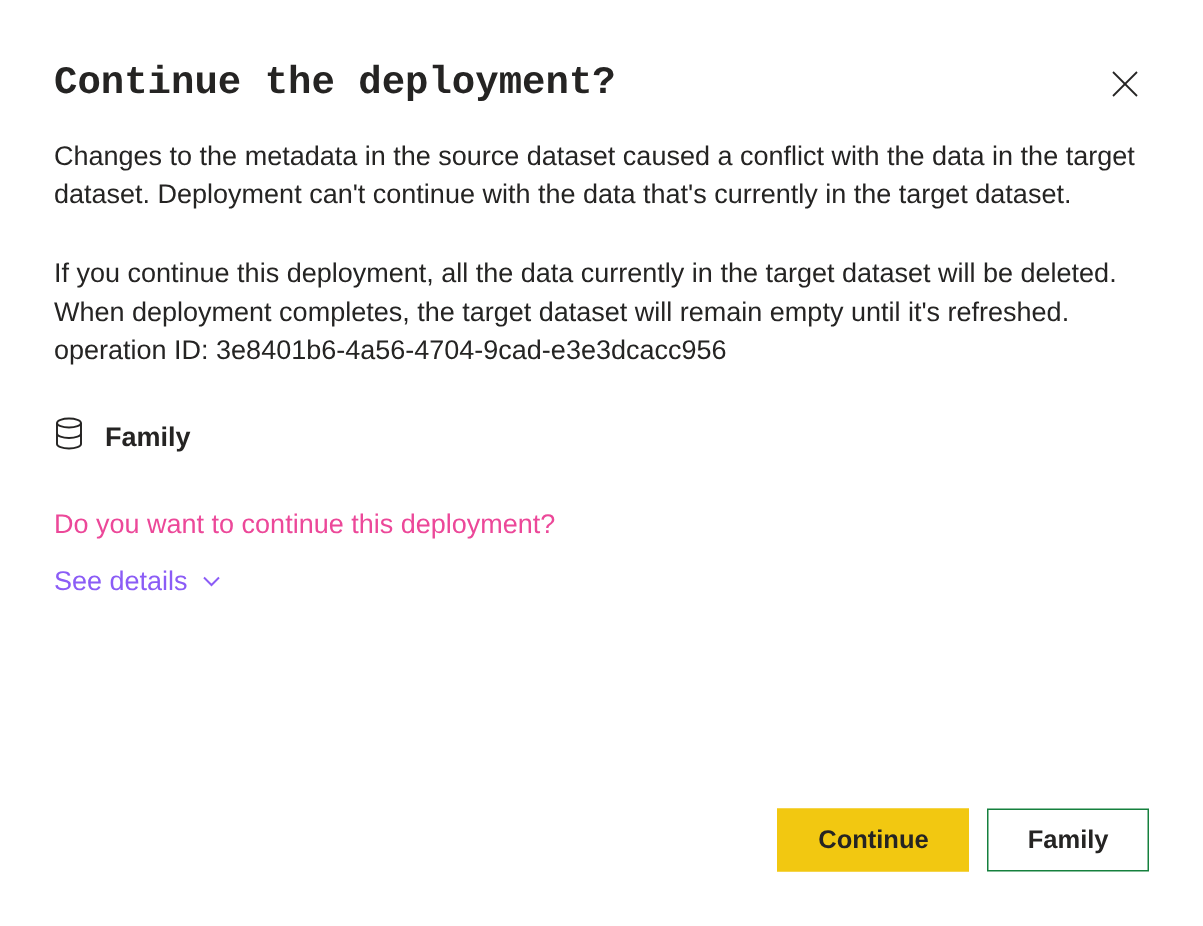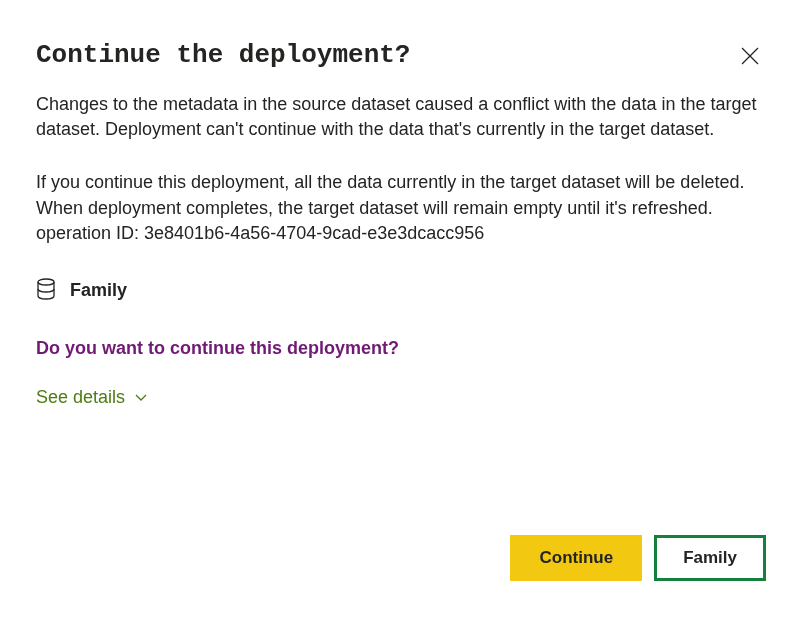--- a/index.html
+++ b/index.html
@@ -47,47 +47,46 @@
       margin: 32px 0 34px 0;
     }
     .dataset-name {
       font-size: 18px;
       font-weight: 700;
       color: #252423;
     }
     .db-icon { color: #252423; flex-shrink: 0; }
     .prompt {
       font-size: 18px;
-      color: #701a75;
-      margin-bottom: 28px;
-      font-weight: bold;
+      color: #ec4899;
+      margin-bottom: 17px;
     }
     .see-details {
       display: inline-flex;
       align-items: center;
       gap: 8px;
       font-size: 18px;
-      color: #4d7c0f;
+      color: #8b5cf6;
       cursor: pointer;
       margin-bottom: 28px;
     }
     .chev { display: inline-flex; }
     .footer {
       display: flex;
       justify-content: flex-end;
       gap: 12px;
       position: absolute;
       bottom: 0;
       right: 0;
     }
     .btn {
       padding: 10px 26px;
       font-size: 17px;
       font-weight: 600;
-      border: 3px solid #15803d;
+      border: 1px solid #15803d;
       background: #fff;
       color: #252423;
       cursor: pointer;
       font-family: inherit;
     }
     .btn-primary {
       background: #f2c811;
       border-color: #f2c811;
       color: #252423;
     }

